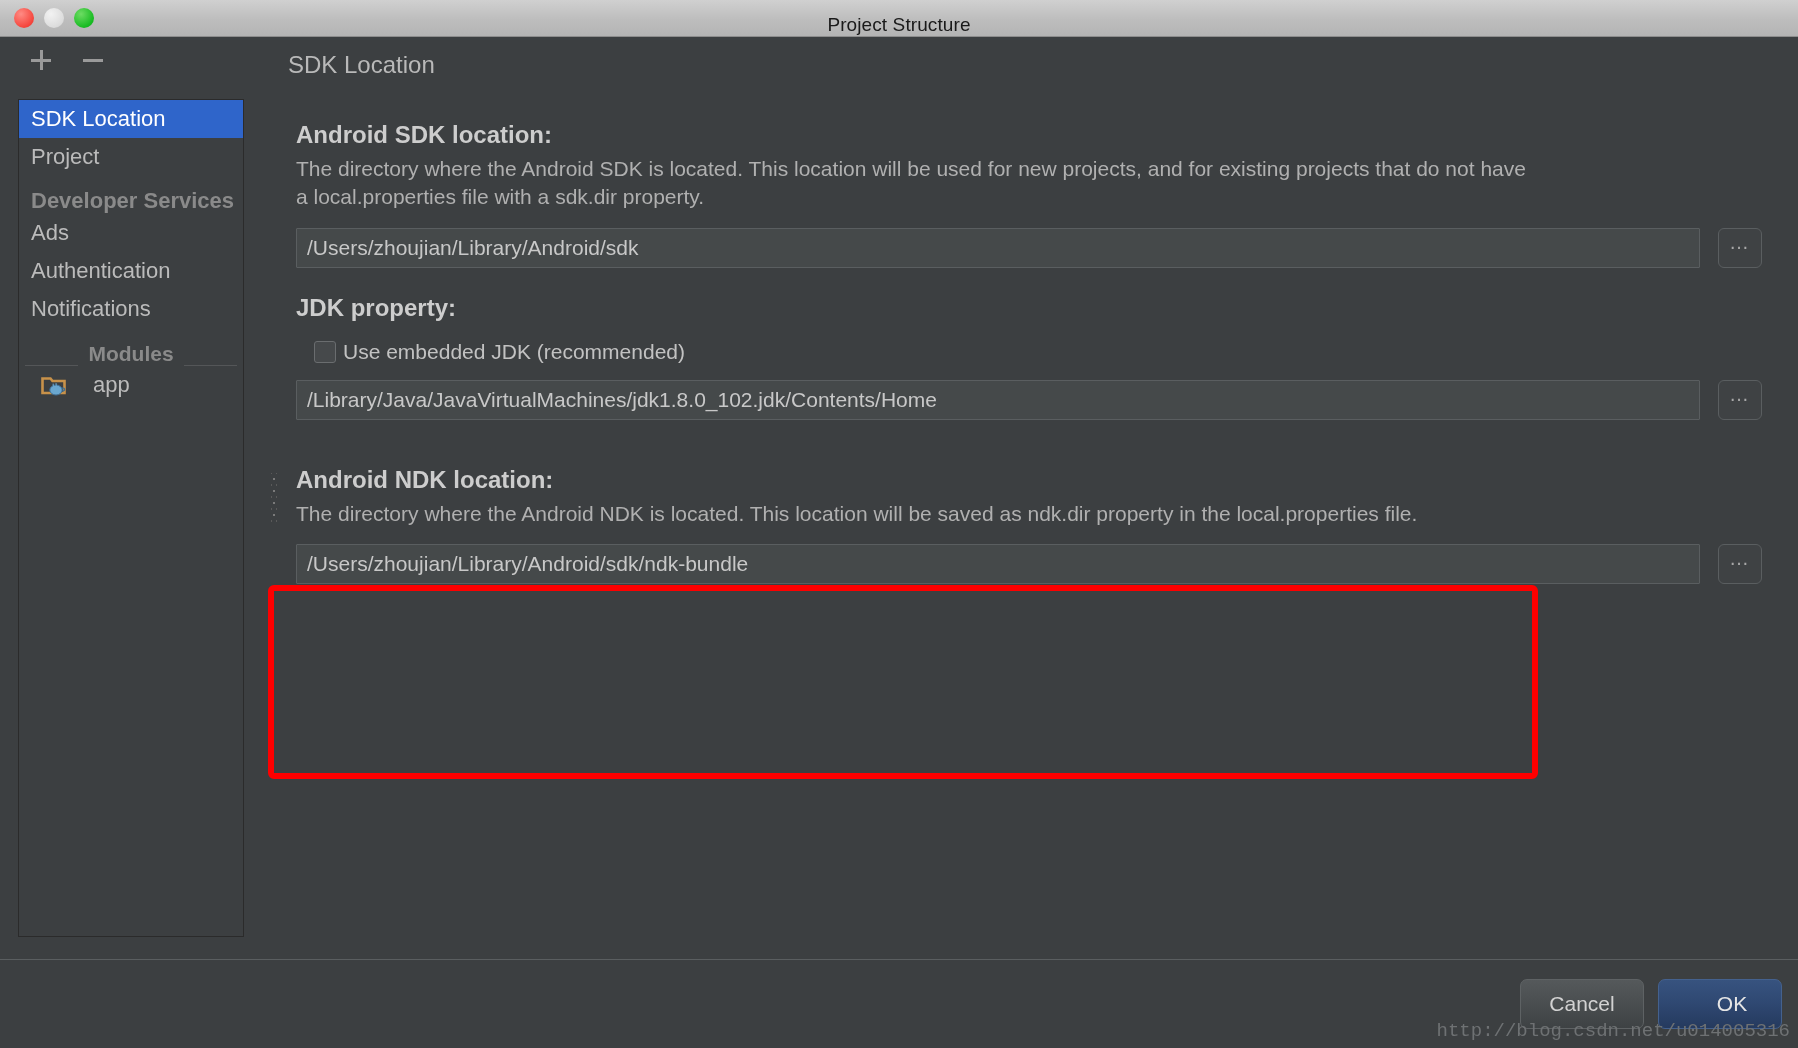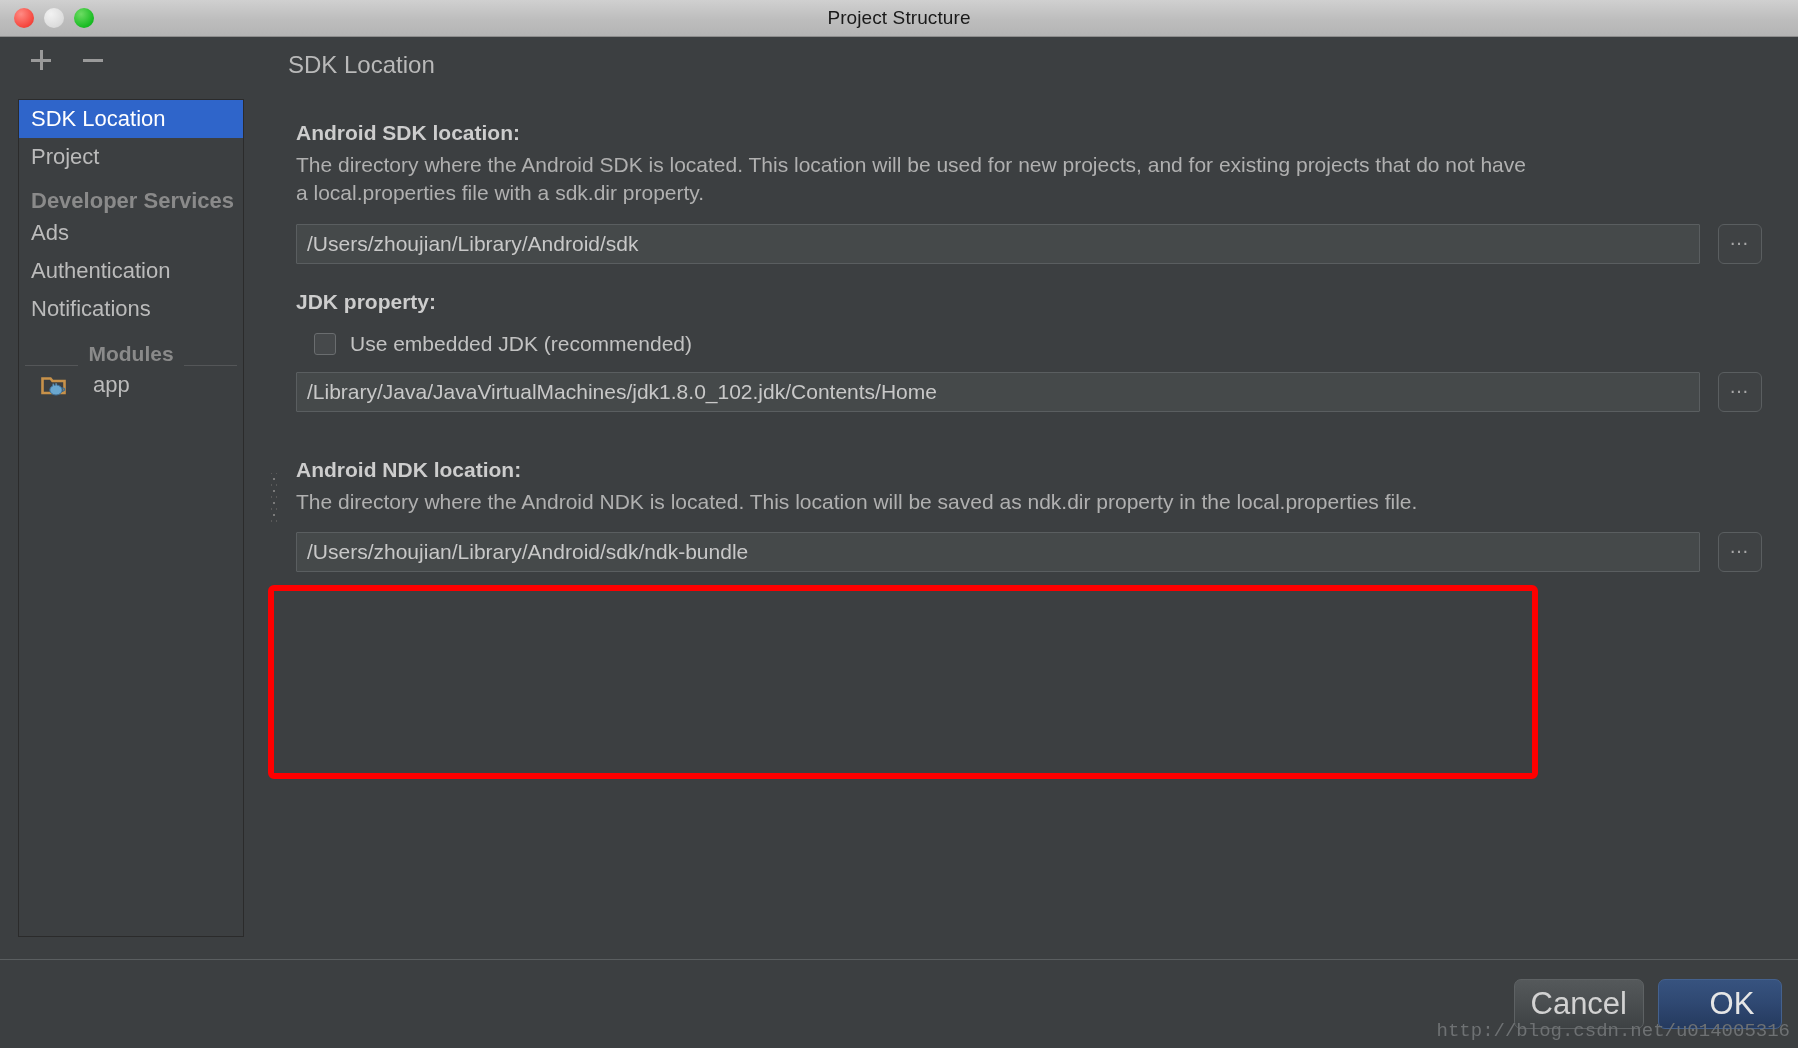--- a/index.html
+++ b/index.html
@@ -25,21 +25,21 @@
   }
 
   
   .titlebar {
     position: relative;
     height: 36px;
     flex: 0 0 36px;
     background: linear-gradient(to bottom, #d0d0d0 0%, #bdbdbd 55%, #b4b4b4 100%);
     border-bottom: 1px solid #8d8d8d;
     display: flex;
-    align-items: center;
+    align-items: flex-end;
   }
   .traffic {
     position: absolute;
     left: 14px;
     top: 0;
     height: 36px;
     display: flex;
     align-items: center;
     gap: 10px;
   }
@@ -200,21 +200,21 @@
     font-size: 24px;
     color: #b9b9b9;
     padding: 14px 0 0 8px;
     font-family: "Liberation Sans", sans-serif;
   }
   .sections {
     padding: 42px 36px 0 16px;
   }
   .section { margin-bottom: 6px; }
   .sec-head {
-    font-size: 21px;
+    font-size: 24px;
     color: #cdcdcd;
     font-weight: bold;
     margin-bottom: 6px;
   }
   .sec-desc {
     font-size: 21px;
     color: #b0b0b0;
     line-height: 1.35;
     max-width: 1230px;
   }
@@ -254,21 +254,21 @@
     font-size: 20px;
     letter-spacing: 2px;
     line-height: 1;
     cursor: default;
   }
   .browse-btn span { position: relative; top: -6px; }
 
   .check-row {
     display: flex;
     align-items: center;
-    gap: 14px;
+    gap: 7px;
     margin-top: 18px;
     padding-left: 18px;
   }
   .checkbox {
     width: 22px;
     height: 22px;
     flex: 0 0 22px;
     background: #46494b;
     border: 1px solid #6a6d6f;
     border-radius: 3px;
@@ -306,21 +306,21 @@
     padding-right: 16px;
     gap: 14px;
   }
   .btn {
     min-width: 124px;
     height: 50px;
     border-radius: 7px;
     display: flex;
     align-items: center;
     justify-content: center;
-    font-size: 31px;
+    font-size: 21px;
     box-sizing: border-box;
     cursor: default;
     padding: 0 16px;
   }
   .btn.cancel {
     background: linear-gradient(to bottom, #55595b 0%, #4a4e50 48%, #3e4244 100%);
     border: 1px solid #5e6264;
     color: #d2d2d2;
   }
   .btn.ok {

